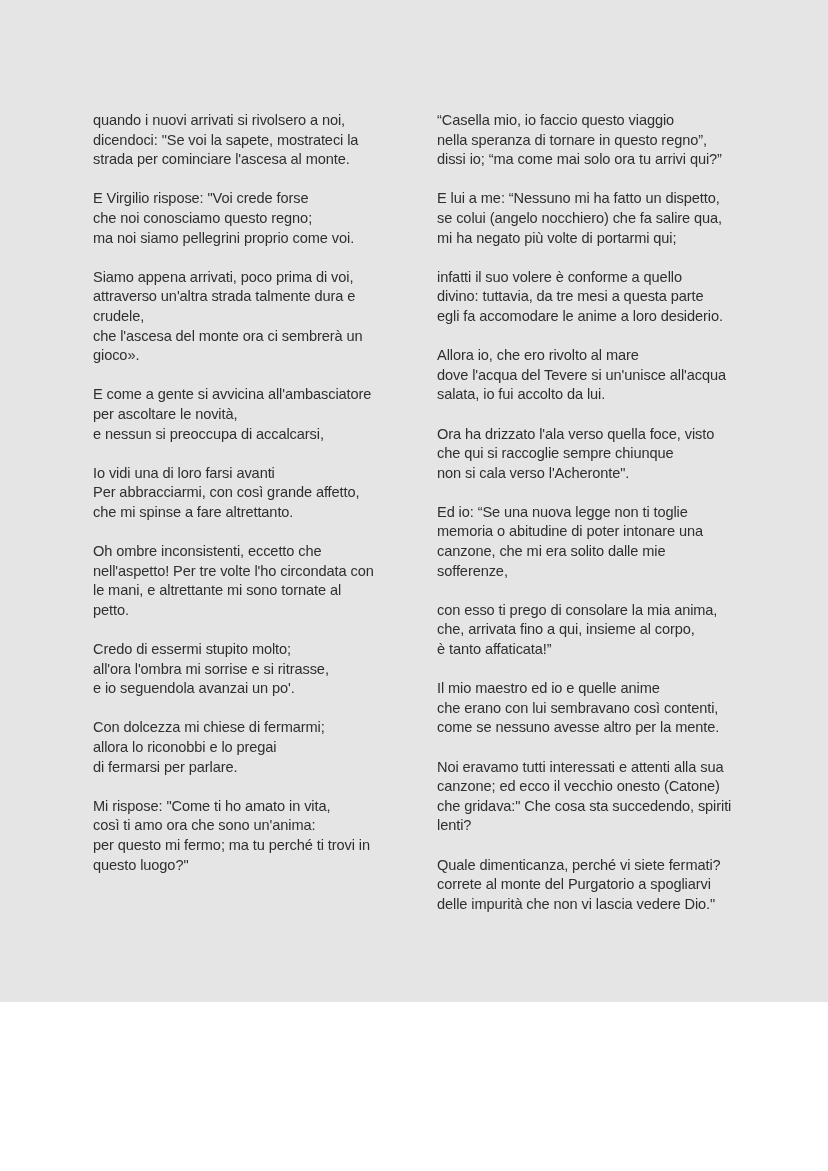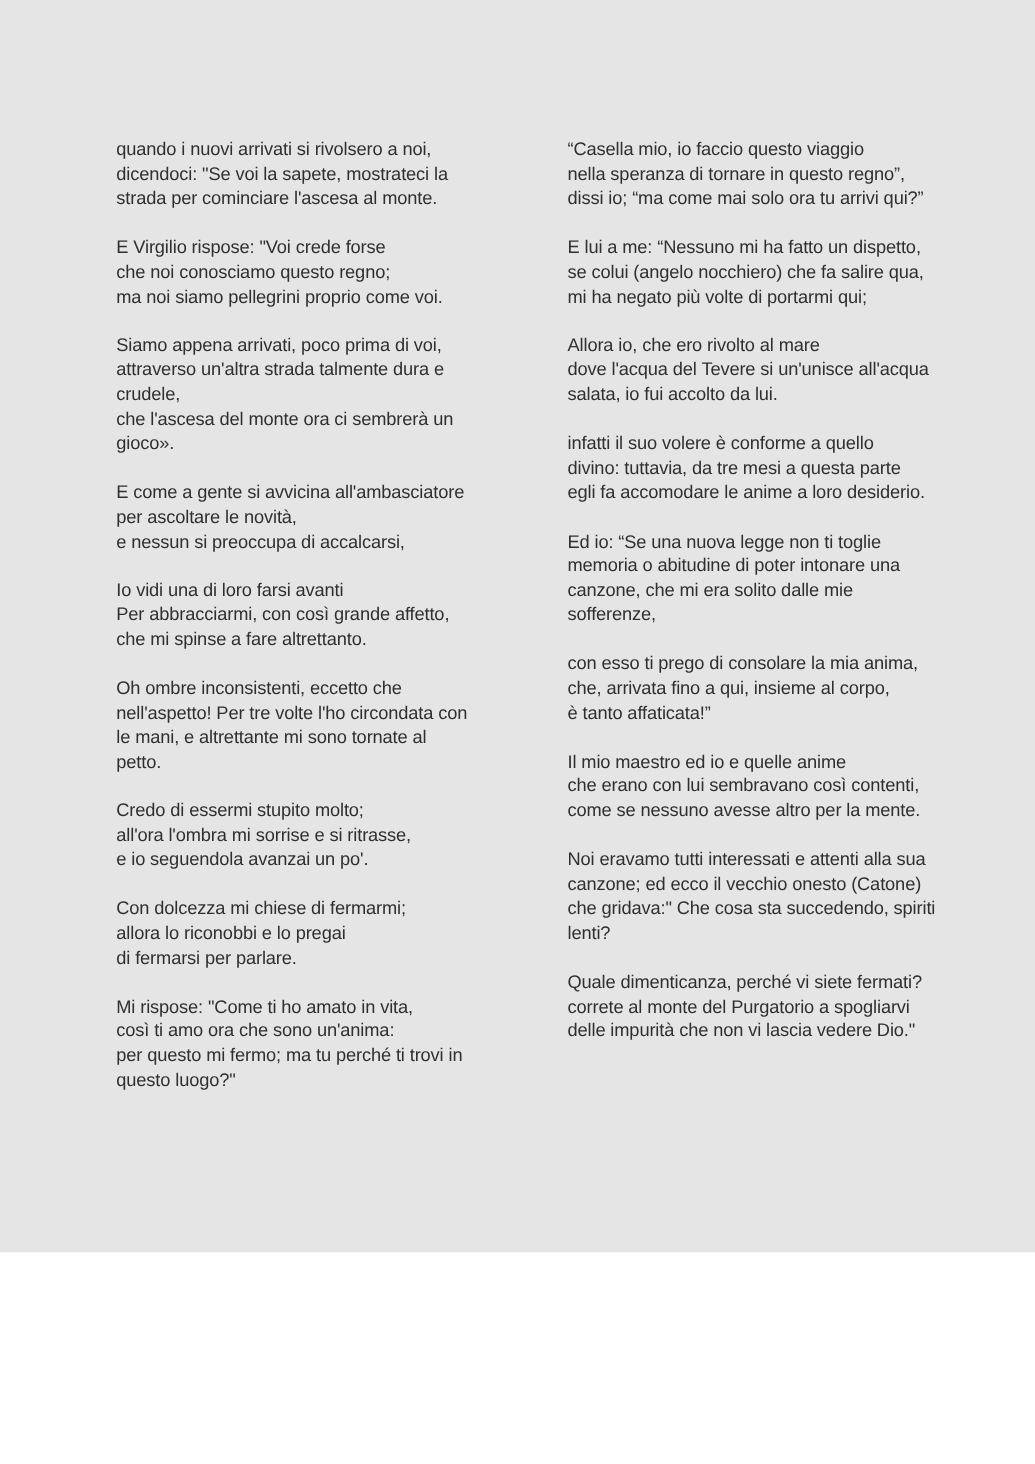--- a/index.html
+++ b/index.html
@@ -13,21 +13,21 @@
     height: 1002px;
     background: #e5e5e5;
     overflow: hidden;
     font-family: Liberation Sans, sans-serif;
   }
   .poem-column {
     position: absolute;
     top: 111px;
   }
   .poem-column.left  { left: 93px;  }
-  .poem-column.right { left: 454px; }
+  .poem-column.right { left: 437px; }
   .stanza {
     margin: 0 0 19.6px 0;
     font-size: 14.6px;
     line-height: 19.6px;
     color: #2f2f2f;
     white-space: pre;
     letter-spacing: -0.1px;
   }
   .footer {
     position: absolute;
@@ -81,26 +81,29 @@
 questo luogo?"</p>
   </div>
 
   <div class="poem-column right">
     <p class="stanza">“Casella mio, io faccio questo viaggio
 nella speranza di tornare in questo regno”,
 dissi io; “ma come mai solo ora tu arrivi qui?”</p>
     <p class="stanza">E lui a me: “Nessuno mi ha fatto un dispetto,
 se colui (angelo nocchiero) che fa salire qua,
 mi ha negato più volte di portarmi qui;</p>
+    <p class="stanza">infatti il suo volere è conforme a quello
+divino: tuttavia, da tre mesi a questa parte
+egli fa accomodare le anime a loro desiderio.</p>
     <p class="stanza">Allora io, che ero rivolto al mare
 dove l'acqua del Tevere si un'unisce all'acqua
 salata, io fui accolto da lui.</p>
-    <p class="stanza">infatti il suo volere è conforme a quello
-divino: tuttavia, da tre mesi a questa parte
-egli fa accomodare le anime a loro desiderio.</p>
+    <p class="stanza">Ora ha drizzato l'ala verso quella foce, visto
+che qui si raccoglie sempre chiunque
+non si cala verso l'Acheronte".</p>
     <p class="stanza">Ed io: “Se una nuova legge non ti toglie
 memoria o abitudine di poter intonare una
 canzone, che mi era solito dalle mie
 sofferenze,</p>
     <p class="stanza">con esso ti prego di consolare la mia anima,
 che, arrivata fino a qui, insieme al corpo,
 è tanto affaticata!”</p>
     <p class="stanza">Il mio maestro ed io e quelle anime
 che erano con lui sembravano così contenti,
 come se nessuno avesse altro per la mente.</p>

